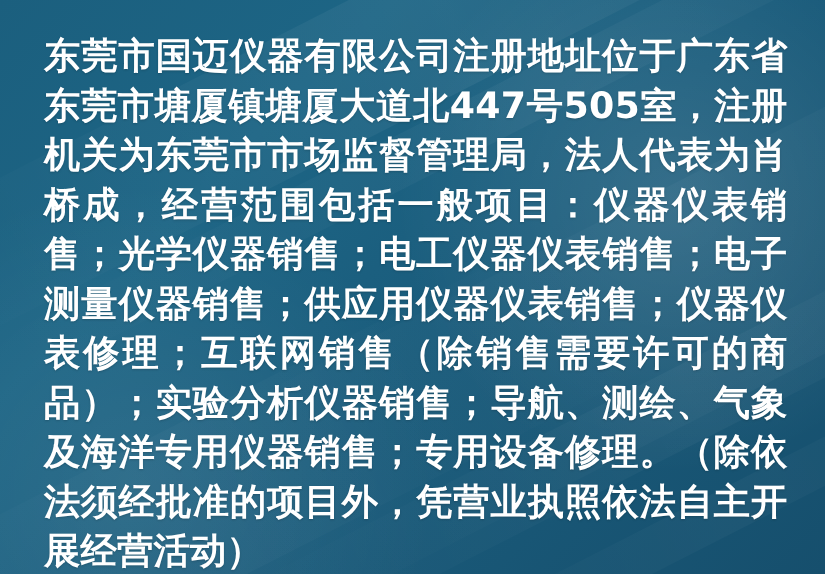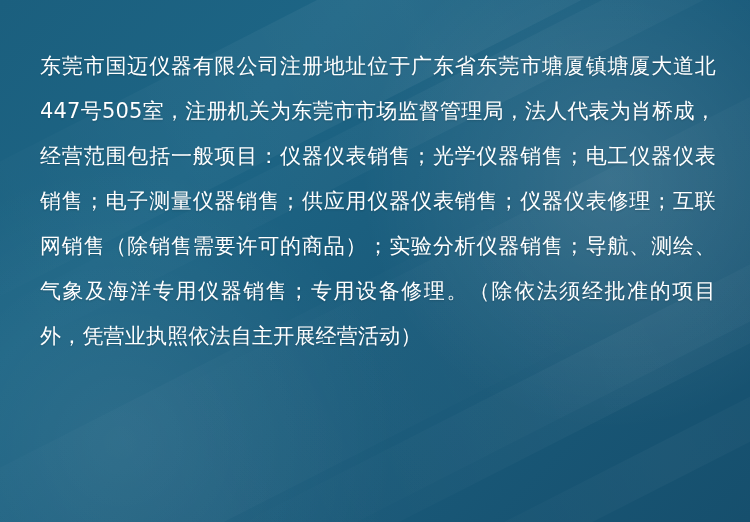--- a/index.html
+++ b/index.html
@@ -52,30 +52,30 @@
     bottom: -200px;
     width: 560px;
     height: 560px;
     border-radius: 50%;
     background: radial-gradient(circle, rgba(255,255,255,0.08) 0%, rgba(255,255,255,0.0) 70%);
     pointer-events: none;
   }
   .body-text {
     position: absolute;
     left: 40px;
-    top: 44px;
+    top: 28px;
     width: 676px;
     color: #ffffff;
-    font-size: 21px;
+    font-size: 33px;
     line-height: 45px;
     letter-spacing: 0.2px;
     text-align: justify;
     text-justify: inter-character;
     font-family: "DejaVu Sans", "Liberation Sans", sans-serif;
-    font-weight: 400;
+    font-weight: 700;
     text-shadow: 0 1px 2px rgba(0,0,0,0.18);
     white-space: pre-wrap;
   }
 </style>
 </head>
 <body>
 
 <div class="slide">
 
   <div class="streaks">

